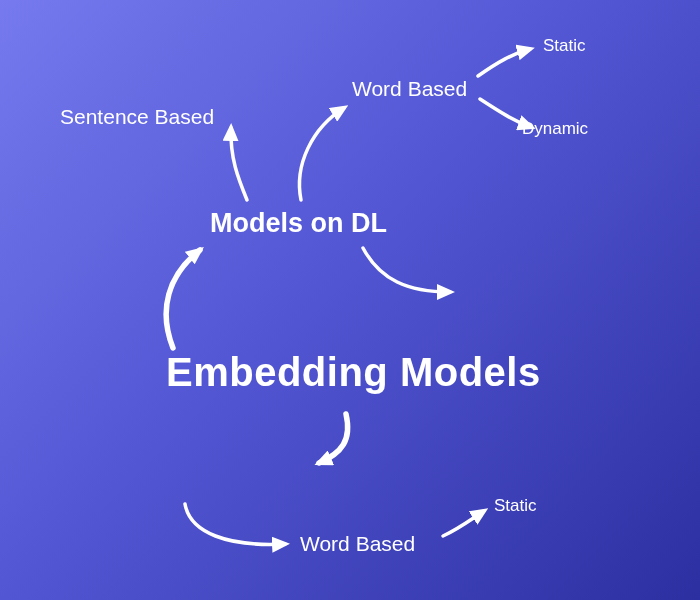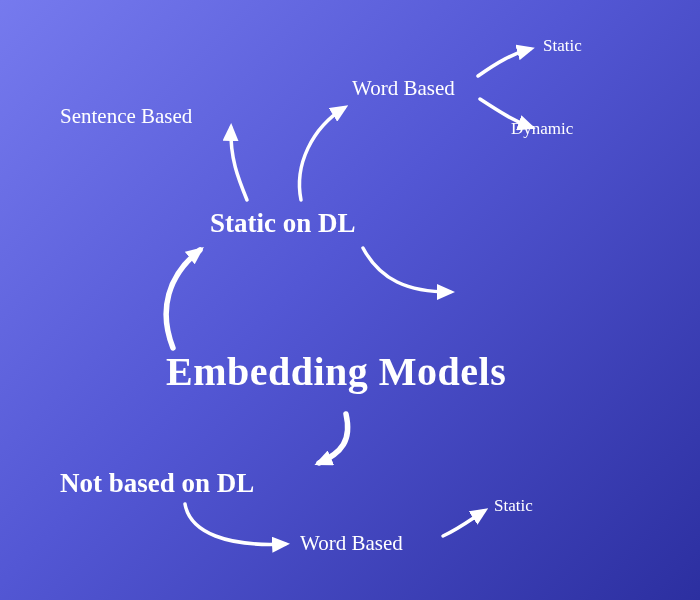--- a/index.html
+++ b/index.html
@@ -24,21 +24,20 @@
     left: 0;
     width: 700px;
     height: 600px;
     pointer-events: none;
   }
   .node {
     position: absolute;
     color: #ffffff;
     white-space: nowrap;
     line-height: 1.1;
-    font-family: Liberation Serif, serif;
   }
   .node-root {
     font-size: 40px;
     font-weight: 800;
     letter-spacing: 0.5px;
     margin-left: 12px;
   }
   .node-branch {
     font-size: 27px;
     font-weight: 700;
@@ -85,30 +84,29 @@
 
     <path class="arrow-path arrow-thick" d="M 346 414 C 352 440, 342 453, 319 463" marker-end="url(#ah)"></path>
 
     <path class="arrow-path arrow-thin" d="M 185 504 C 190 533, 228 547, 285 544" marker-end="url(#ah)"></path>
 
     <path class="arrow-path arrow-thin" d="M 443 536 C 460 528, 470 520, 484 511" marker-end="url(#ah)"></path>
   </svg>
 
   <div class="node node-root" style="left:154px; top:350px;">Embedding Models</div>
 
-  <div class="node node-branch" style="left:210px; top:209px;">Static on DL</div>
+  <div class="node node-branch" style="left:210px; top:209px;">Models on DL</div>
 
-  <div class="node node-branch" style="left:60px; top:469px;">Not based on DL</div>
 
   <div class="node node-mid" style="left:60px; top:93px;margin-top:12px;">Sentence Based</div>
 
   <div class="node node-mid" style="left:352px; top:77px;">Word Based</div>
 
   <div class="node node-leaf" style="left:543px; top:37px;">Static</div>
 
-  <div class="node node-leaf" style="left:511px; top:120px;">Dynamic</div>
+  <div class="node node-leaf" style="left:522px; top:120px;">Dynamic</div>
 
 
   <div class="node node-mid" style="left:300px; top:532px;">Word Based</div>
 
   <div class="node node-leaf" style="left:494px; top:497px;">Static</div>
 
 </div>
 
 </body></html>

